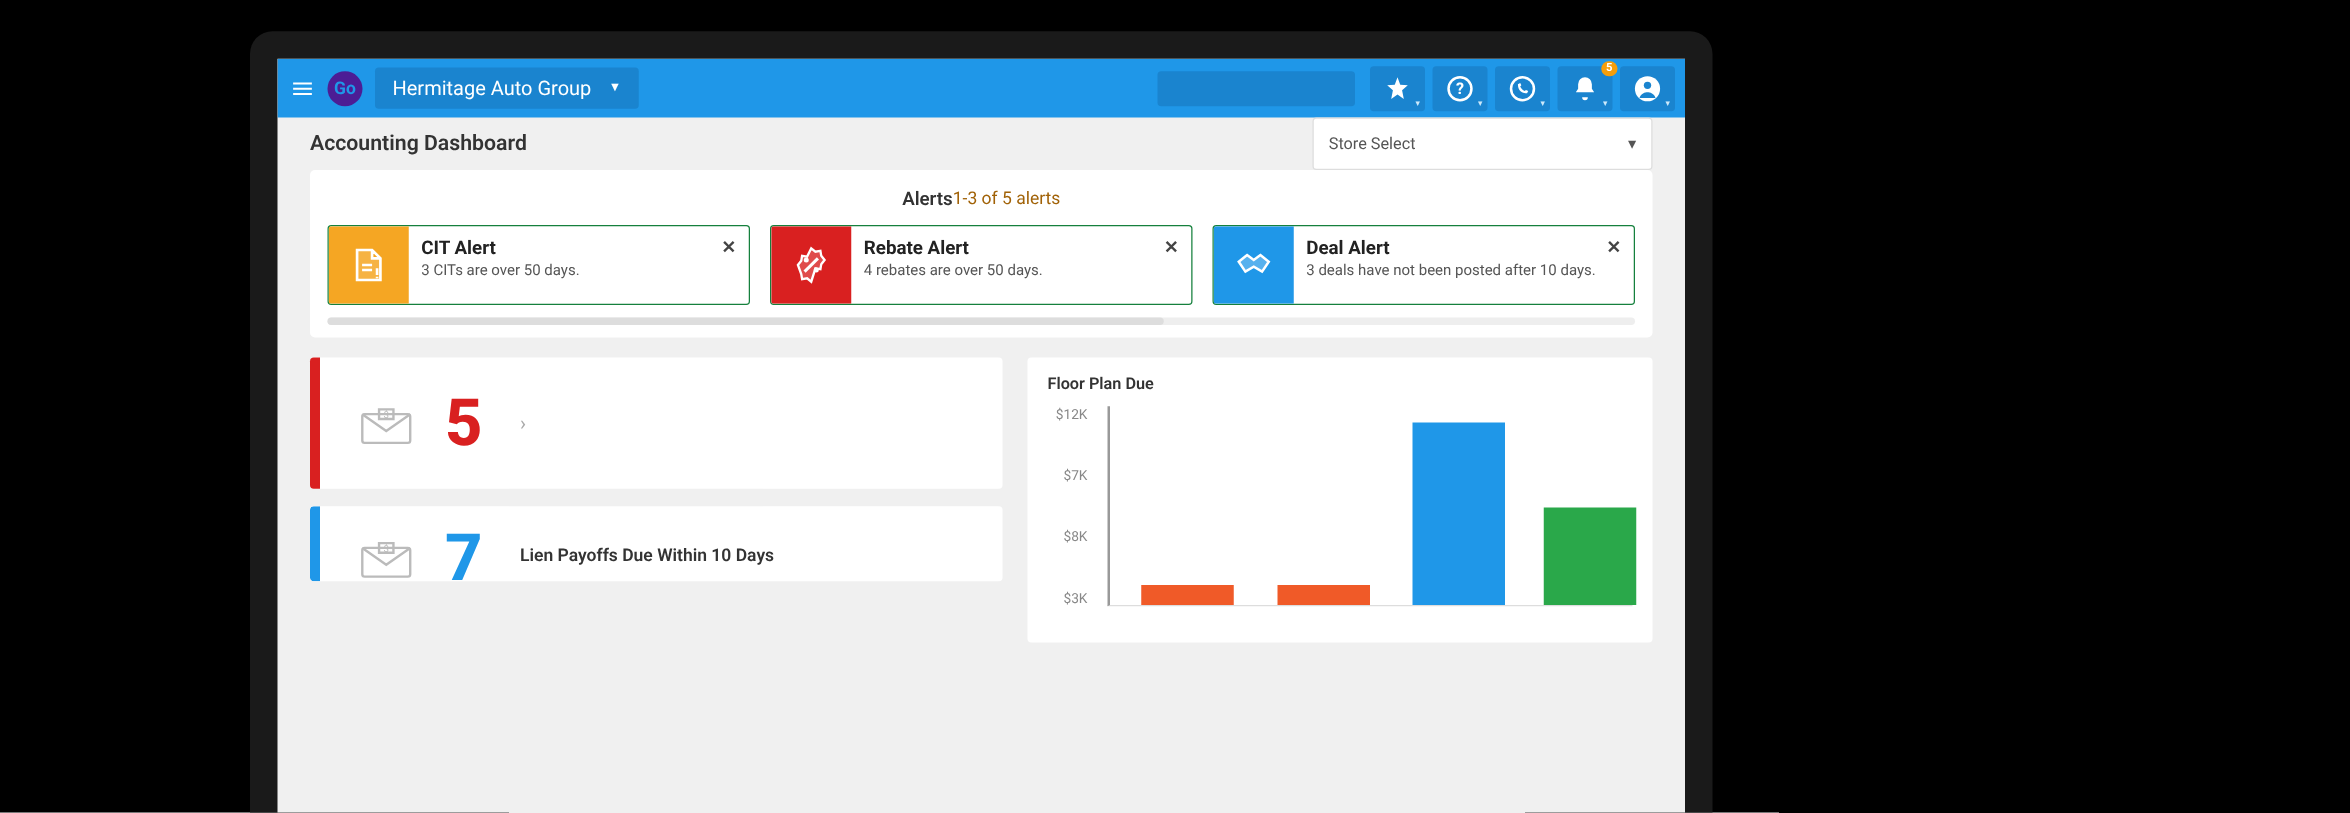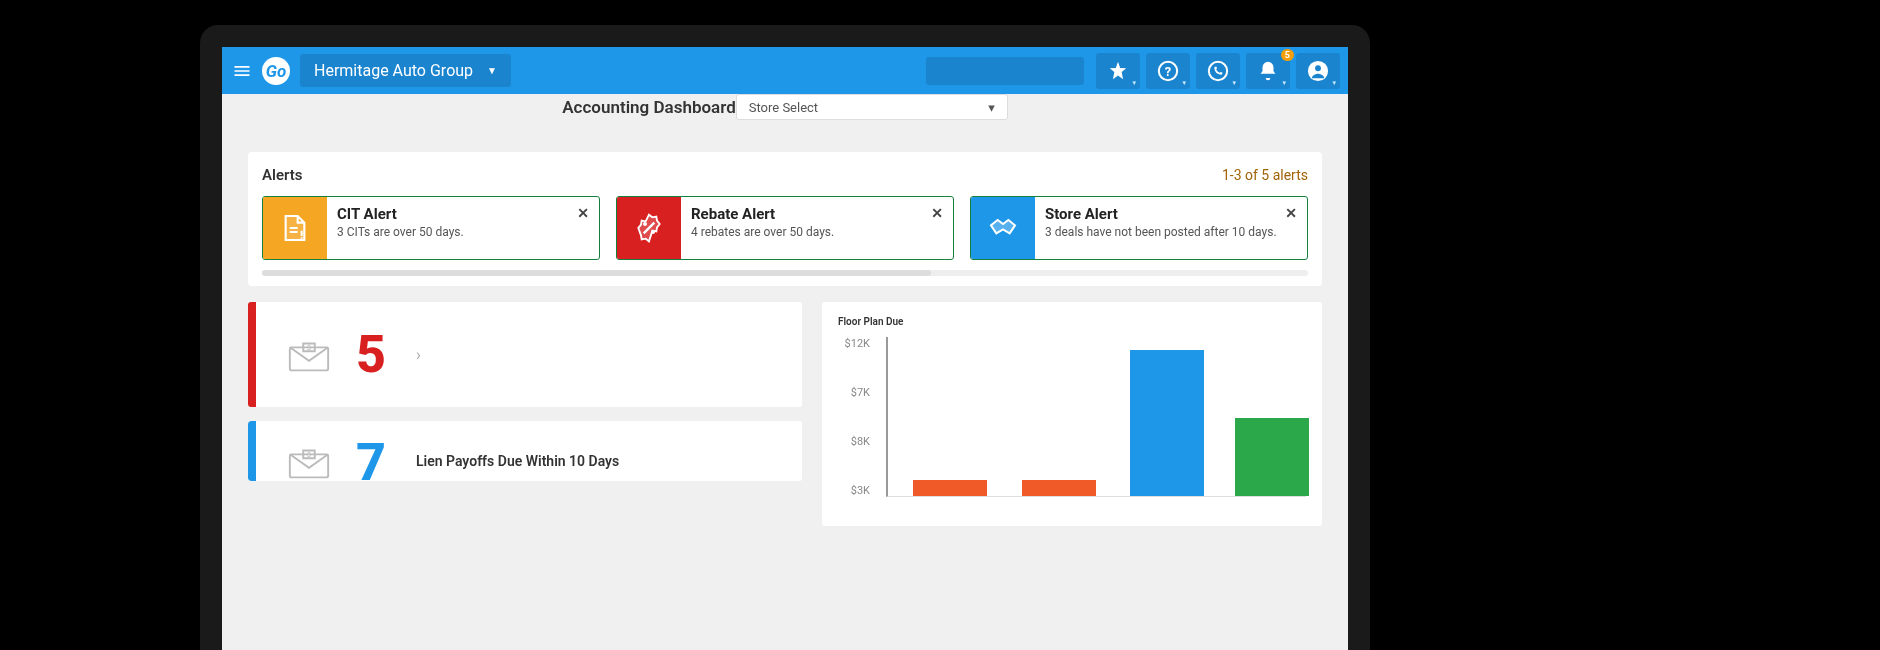--- a/index.html
+++ b/index.html
@@ -1,44 +1,44 @@
 <!DOCTYPE html>
 <html><head>
 <meta charset="utf-8">
 <style>
 * { margin: 0; padding: 0; box-sizing: border-box; font-family: -apple-system, BlinkMacSystemFont, "Segoe UI", Roboto, sans-serif; }
 body { background: #000; width: 1880px; height: 650px; overflow: hidden; }
 .frame { position: absolute; left: 200px; top: 25px; width: 1170px; height: 625px; background: #1a1a1a; border-radius: 18px 18px 0 0; padding: 22px 22px 0 22px; }
 .screen { width: 100%; height: 100%; background: #f0f0f0; overflow: hidden; }
 .topbar { height: 47px; background: #1f97e8; display: flex; align-items: center; padding: 0 8px 0 10px; }
 .menu-btn { color: #fff; font-size: 20px; cursor: pointer; margin-right: 10px; display: flex; align-items: center; }
-.logo { width: 28px; height: 28px; background: #ffffff; border-radius: 50%; display: flex; align-items: center; justify-content: center; color: #1f97e8; font-weight: bold; font-size: 17px; margin-right: 10px; font-style: italic; }
+.logo { width: 28px; height: 28px; background: #4c1d95; border-radius: 50%; display: flex; align-items: center; justify-content: center; color: #1f97e8; font-weight: bold; font-size: 14px; margin-right: 10px; }
 .org-select { background: #1a84cf; color: #fff; padding: 7px 14px; border-radius: 3px; display: flex; align-items: center; gap: 14px; cursor: pointer; font-size: 16px; }
 .org-select .caret { font-size: 10px; }
 .spacer { flex: 1; }
 .search { width: 158px; height: 28px; background: #1a84cf; border-radius: 3px; display: flex; align-items: center; padding: 0 8px; margin-right: 12px; }
 .search input { flex: 1; background: transparent; border: none; outline: none; color: #fff; font-size: 13px; }
 .search-icon { color: #fff; font-size: 13px; }
 .topicons { display: flex; gap: 6px; }
 .topicon { width: 44px; height: 36px; background: #1a84cf; border-radius: 3px; display: flex; align-items: center; justify-content: center; color: #fff; cursor: pointer; position: relative; }
 .topicon svg { width: 22px; height: 22px; fill: #fff; }
 .topicon .tiny-caret { position: absolute; bottom: 2px; right: 4px; font-size: 7px; color: #cde9fb; }
 .badge { position: absolute; top: -4px; right: -4px; background: #f59e0b; color: #fff; font-size: 9px; font-weight: bold; padding: 1px 4px; border-radius: 7px; }
 .breadcrumb-row { padding: 14px 26px 10px 26px; display: flex; align-items: center; gap: 10px; font-size: 13px; }
 .breadcrumb-row a { color: #1f97e8; text-decoration: none; }
 .breadcrumb-row .sep { color: #999; }
 .breadcrumb-row .current { color: #555; }
 .star { color: #f5a623; cursor: pointer; }
 .bell-icon { color: #f5a623; cursor: pointer; }
 .share { color: #1f97e8; cursor: pointer; }
-.title-row { padding: 0 26px 32px 26px; display: flex; align-items: center; justify-content: center; }
+.title-row { padding: 0 26px 0 26px; display: flex; align-items: center; justify-content: space-between; }
 .title-row h1 { font-size: 17px; font-weight: 600; color: #333; }
-.store-select { width: 272px; height: 26px; background: #fff; border: 1px solid #ddd; border-radius: 3px; display: flex; align-items: center; justify-content: space-between; padding: 0 12px; font-size: 13px; color: #555; cursor: pointer; }
+.store-select { width: 272px; height: 42px; background: #fff; border: 1px solid #ddd; border-radius: 3px; display: flex; align-items: center; justify-content: space-between; padding: 0 12px; font-size: 13px; color: #555; cursor: pointer; }
 .alerts-panel { margin: 0 26px 16px 26px; background: #fff; border-radius: 4px; padding: 14px 14px 10px 14px; }
-.alerts-header { display: flex; justify-content: space-between; align-items: center; margin-bottom: 12px; }
+.alerts-header { display: flex; justify-content: center; align-items: center; margin-bottom: 12px; }
 .alerts-header .label { font-size: 15px; font-weight: 600; color: #333; }
 .alerts-header .count { font-size: 14px; color: #a16207; }
 .alert-cards { display: flex; gap: 16px; margin-bottom: 10px; }
 .alert-card { flex: 1; display: flex; border: 1px solid #15803d; border-radius: 3px; overflow: hidden; min-height: 64px; }
 .alert-icon { width: 64px; display: flex; align-items: center; justify-content: center; }
 .alert-icon svg { width: 32px; height: 32px; fill: #fff; }
 .alert-body { flex: 1; padding: 8px 10px; position: relative; }
 .alert-title { font-size: 15px; font-weight: 700; color: #222; margin-bottom: 2px; }
 .alert-desc { font-size: 12px; color: #555; line-height: 1.3; }
 .alert-close { position: absolute; top: 8px; right: 10px; font-size: 14px; color: #444; cursor: pointer; font-weight: bold; }
@@ -47,21 +47,21 @@
 .main-row { display: flex; gap: 20px; padding: 0 26px; }
 .left-col { width: 554px; display: flex; flex-direction: column; gap: 14px; }
 .stat-card { background: #fff; border-radius: 3px; display: flex; align-items: center; padding: 22px 18px; position: relative; cursor: pointer; }
 .accent { position: absolute; left: 0; top: 0; bottom: 0; width: 8px; border-radius: 3px 0 0 3px; }
 .stat-icon { width: 50px; height: 50px; margin-left: 18px; display: flex; align-items: center; justify-content: center; }
 .stat-icon svg { width: 46px; height: 46px; fill: none; stroke: #bbb; stroke-width: 2; }
 .stat-num { font-size: 52px; font-weight: 800; margin: 0 30px 0 22px; }
 .stat-text { flex: 1; font-size: 14px; color: #333; line-height: 1.4; font-weight: 600; }
 .chev { color: #aaa; font-size: 16px; }
 .right-col { flex: 1; background: #fff; border-radius: 3px; padding: 14px 16px; }
-.chart-title { font-size: 10px; font-weight: 600; color: #333; margin-bottom: 10px; }
+.chart-title { font-size: 13px; font-weight: 600; color: #333; margin-bottom: 10px; }
 .chart-area { position: relative; height: 175px; display: flex; gap: 10px; }
 .y-axis { width: 38px; display: flex; flex-direction: column; justify-content: space-between; align-items: flex-end; padding-right: 6px; font-size: 11px; color: #888; height: 160px; }
 .plot { flex: 1; position: relative; height: 160px; border-left: 2px solid #999; border-bottom: 1px solid #ddd; }
 .bar { position: absolute; bottom: 0; width: 74px; }
 </style>
 </head>
 <body>
 
 <div class="frame">
 <div class="screen">
@@ -167,21 +167,21 @@
           <span class="alert-close">✕</span>
         </div>
       </div>
       <div class="alert-card">
         <div class="alert-icon" style="background:#1f97e8">
           <svg viewBox="0 0 24 24">
                 <path d="M3 10l5-4 4 3 4-3 5 4-4 6-5-3-5 3z" fill="#fff" fill-opacity="0.25" stroke="#fff" stroke-width="1.5"></path>
               </svg>
         </div>
         <div class="alert-body">
-          <div class="alert-title">Store Alert</div>
+          <div class="alert-title">Deal Alert</div>
           <div class="alert-desc">3 deals have not been posted after 10 days.</div>
           <span class="alert-close">✕</span>
         </div>
       </div>
     </div>
     <div class="scroll-track">
       <div class="scroll-thumb"></div>
     </div>
   </div>
 

